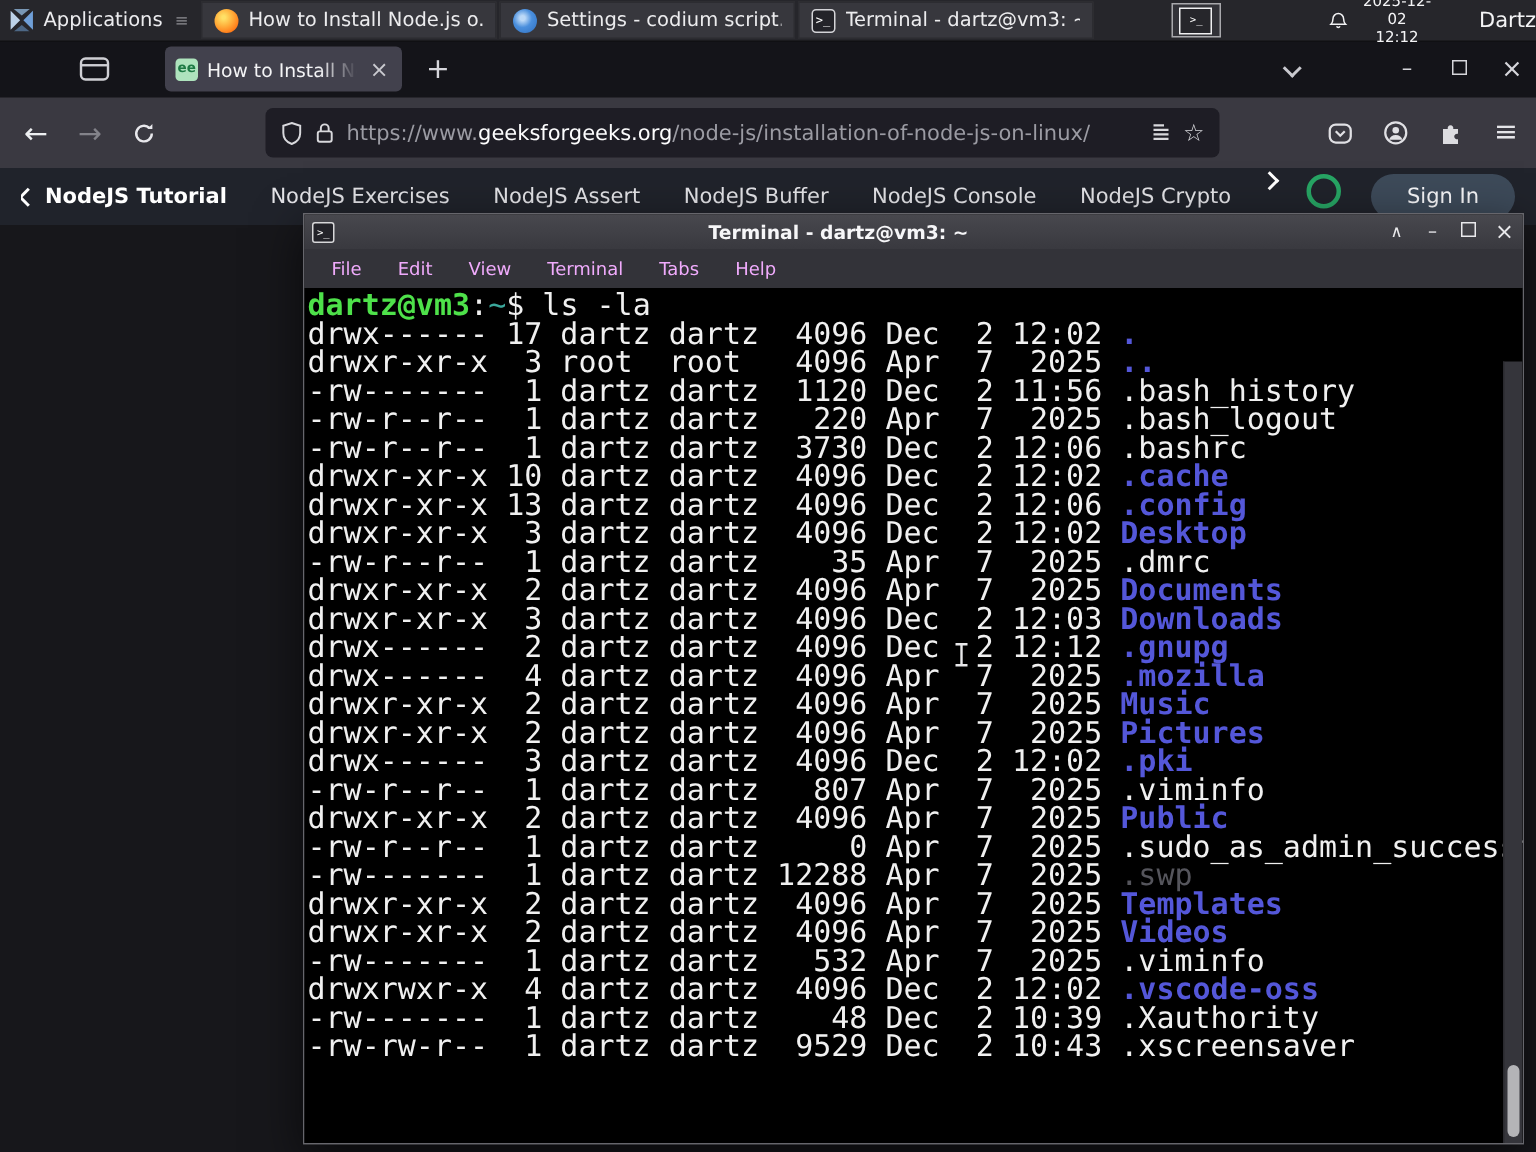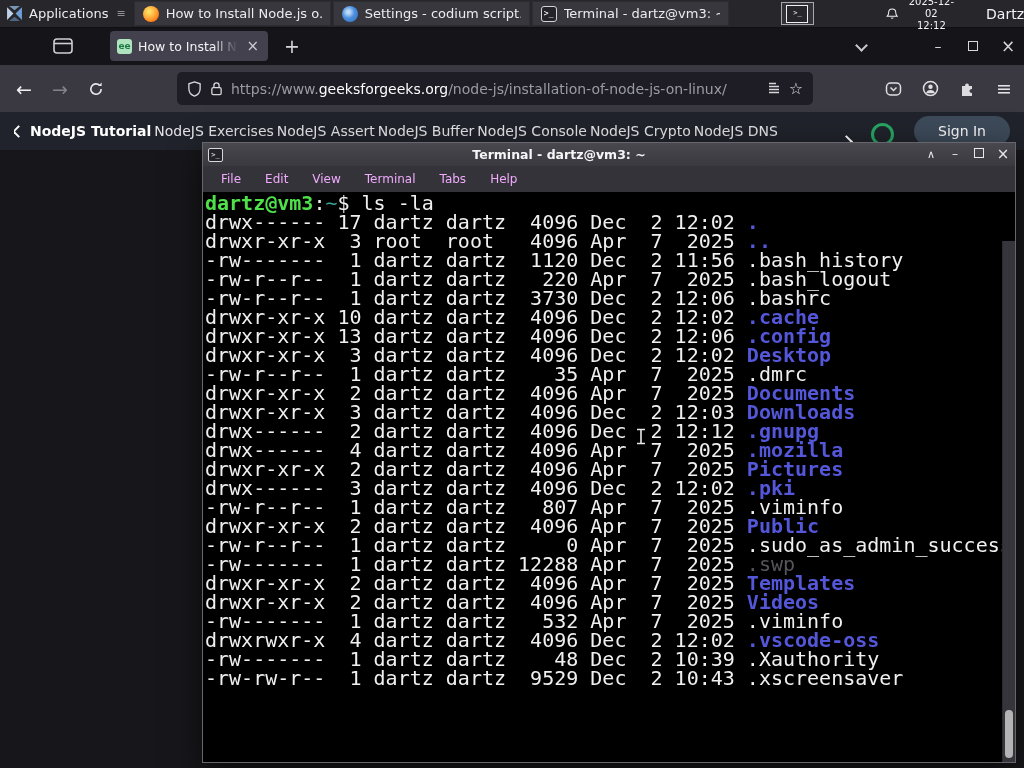--- a/index.html
+++ b/index.html
@@ -51,24 +51,24 @@
   .urlbar{position:absolute;left:177px;top:7px;width:636px;height:33px;background:#1e1d25;border-radius:5px;
     display:flex;align-items:center;padding:0 10px;box-sizing:border-box;gap:8px}
   .urltext{flex:1;font-size:14px;white-space:nowrap;overflow:hidden}
   .urltext .dim{color:#9b9ba3}.urltext .host{color:#fdfdfe}
   .star{color:#d8d8dc;font-size:16px;line-height:16px}
   .tb-right{position:absolute;right:12px;top:7px;height:33px;display:flex;align-items:center;gap:20px}
   .hamb{color:#e4e4e8;font-size:19px;line-height:19px}
   
   .sitenav{position:absolute;left:0;top:85px;width:100%;height:38px;background:#20232b;
     display:flex;align-items:center;padding:0 14px;box-sizing:border-box}
-  .sn-left{display:flex;align-items:center;overflow:hidden;white-space:nowrap;flex:1;min-width:0;gap:3px}
+  .sn-left{display:flex;align-items:center;overflow:hidden;white-space:nowrap;flex:1;min-width:0;gap:29px}
   .sn-back{display:flex;align-items:center;gap:7px;color:#ffffff;font-weight:bold;font-size:14px;flex:0 0 auto}
   .sn-item{color:#e4e4e8;font-size:14px;flex:0 0 auto}
-  .sn-right{display:flex;align-items:flex-end;gap:20px;flex:0 0 auto;margin-left:8px}
+  .sn-right{display:flex;align-items:flex-start;gap:20px;flex:0 0 auto;margin-left:8px}
   .search-ring{width:17px;height:17px;border:3px solid #27a564;border-radius:50%}
   .signin{background:#3d4a59;border-radius:17px;padding:7px 24px;color:#f7f7f9;font-size:14px}
   .chev{display:inline-block;width:7px;height:7px;border-right:2.5px solid currentColor;border-bottom:2.5px solid currentColor}
   .chev.down{transform:rotate(45deg)}
   .chev.left{transform:rotate(135deg)}
   .chev.right{transform:rotate(-45deg)}
   .pagebg{position:absolute;left:0;top:123px;width:100%;height:618px;background:#17171b}
   
   .termwin{position:absolute;left:202px;top:142px;width:814px;height:621px;z-index:40;
     border:1px solid #66666c;box-sizing:border-box;background:#000;box-shadow:0 10px 30px rgba(0,0,0,.6)}
@@ -251,20 +251,21 @@
         <div class="tl">-rw-r--r--  1 dartz dartz   220 Apr  7  2025 <span class="">.bash_logout</span></div>
         <div class="tl">-rw-r--r--  1 dartz dartz  3730 Dec  2 12:06 <span class="">.bashrc</span></div>
         <div class="tl">drwxr-xr-x 10 dartz dartz  4096 Dec  2 12:02 <span class="c-blue b">.cache</span></div>
         <div class="tl">drwxr-xr-x 13 dartz dartz  4096 Dec  2 12:06 <span class="c-blue b">.config</span></div>
         <div class="tl">drwxr-xr-x  3 dartz dartz  4096 Dec  2 12:02 <span class="c-blue b">Desktop</span></div>
         <div class="tl">-rw-r--r--  1 dartz dartz    35 Apr  7  2025 <span class="">.dmrc</span></div>
         <div class="tl">drwxr-xr-x  2 dartz dartz  4096 Apr  7  2025 <span class="c-blue b">Documents</span></div>
         <div class="tl">drwxr-xr-x  3 dartz dartz  4096 Dec  2 12:03 <span class="c-blue b">Downloads</span></div>
         <div class="tl">drwx------  2 dartz dartz  4096 Dec  2 12:12 <span class="c-blue b">.gnupg</span></div>
         <div class="tl">drwx------  4 dartz dartz  4096 Apr  7  2025 <span class="c-blue b">.mozilla</span></div>
+        <div class="tl">drwxr-xr-x  2 dartz dartz  4096 Apr  7  2025 <span class="c-blue b">Music</span></div>
         <div class="tl">drwxr-xr-x  2 dartz dartz  4096 Apr  7  2025 <span class="c-blue b">Pictures</span></div>
         <div class="tl">drwx------  3 dartz dartz  4096 Dec  2 12:02 <span class="c-blue b">.pki</span></div>
         <div class="tl">-rw-r--r--  1 dartz dartz   807 Apr  7  2025 <span class="">.viminfo</span></div>
         <div class="tl">drwxr-xr-x  2 dartz dartz  4096 Apr  7  2025 <span class="c-blue b">Public</span></div>
         <div class="tl">-rw-r--r--  1 dartz dartz     0 Apr  7  2025 <span class="">.sudo_as_admin_successful</span></div>
         <div class="tl">-rw-------  1 dartz dartz 12288 Apr  7  2025 <span class="c-dim">.swp</span></div>
         <div class="tl">drwxr-xr-x  2 dartz dartz  4096 Apr  7  2025 <span class="c-blue b">Templates</span></div>
         <div class="tl">drwxr-xr-x  2 dartz dartz  4096 Apr  7  2025 <span class="c-blue b">Videos</span></div>
         <div class="tl">-rw-------  1 dartz dartz   532 Apr  7  2025 <span class="">.viminfo</span></div>
         <div class="tl">drwxrwxr-x  4 dartz dartz  4096 Dec  2 12:02 <span class="c-blue b">.vscode-oss</span></div>

